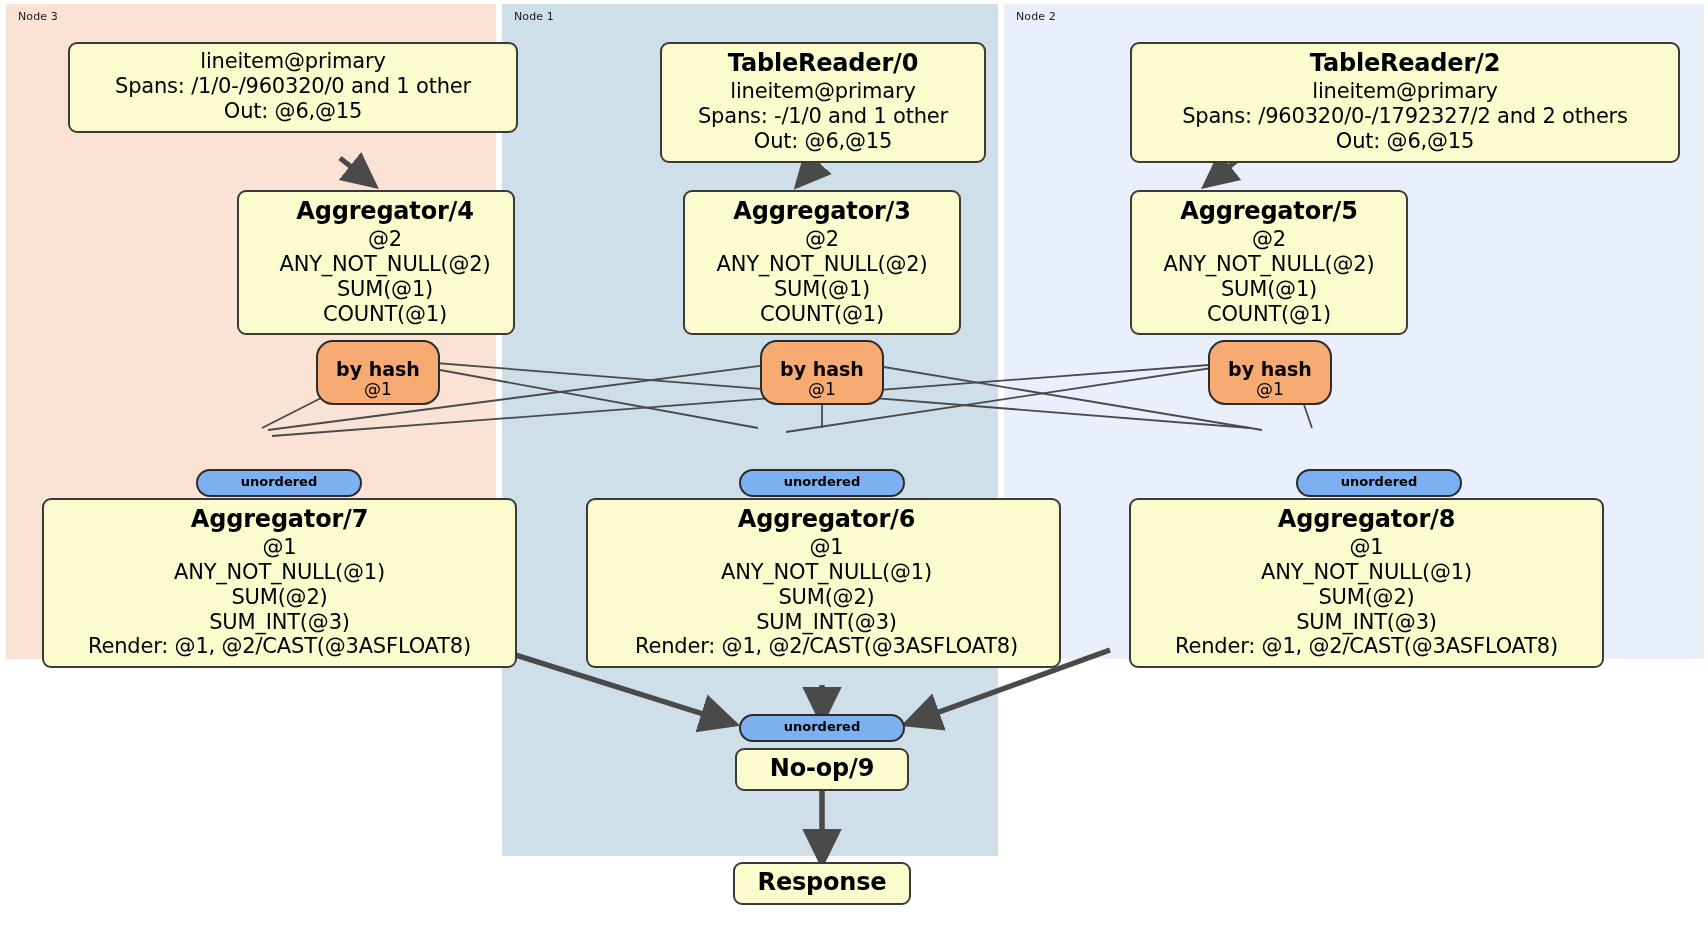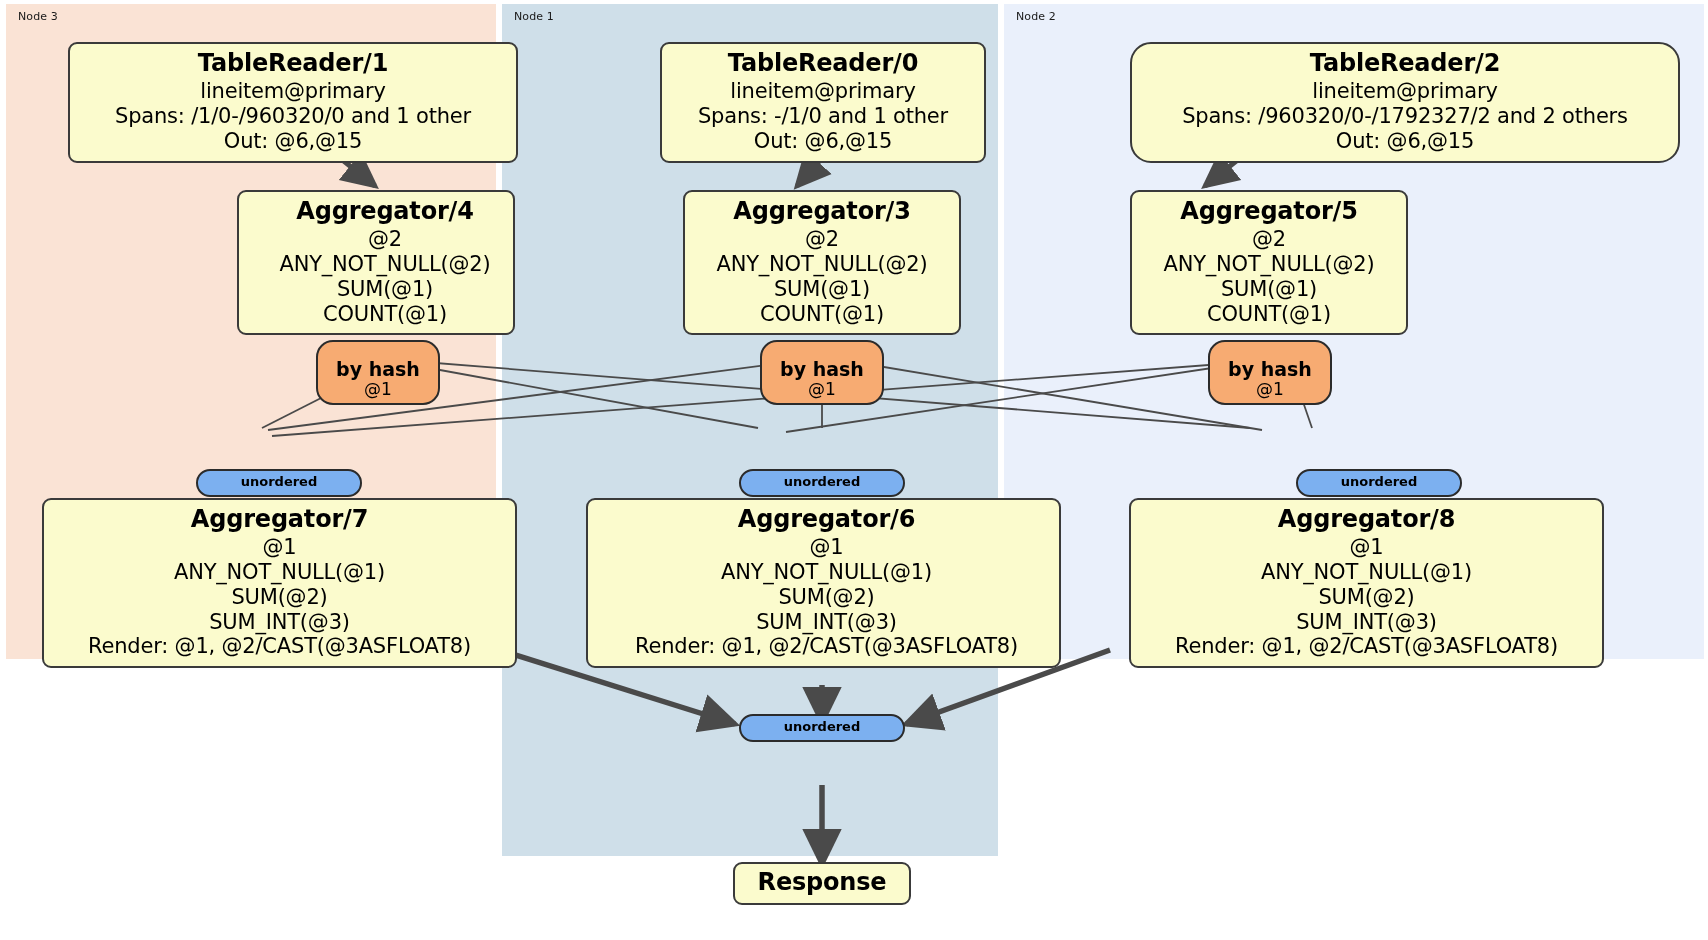--- a/index.html
+++ b/index.html
@@ -143,34 +143,33 @@
     <path d="M 1290,364 L 1312,428" stroke="#4a4a4a" stroke-width="1.8" fill="none"></path>
 
     <path d="M 500,650 L 735,724" stroke="#4a4a4a" stroke-width="5.5" fill="none" marker-end="url(#ah)"></path>
     <path d="M 822,685 L 822,722" stroke="#4a4a4a" stroke-width="5.5" fill="none" marker-end="url(#ah)"></path>
     <path d="M 1110,650 L 906,724" stroke="#4a4a4a" stroke-width="5.5" fill="none" marker-end="url(#ah)"></path>
 
     <path d="M 822,785 L 822,864" stroke="#4a4a4a" stroke-width="5.5" fill="none" marker-end="url(#ah)"></path>
   </svg>
 
   <div class="proc" style="left:68px; top:42px; width:450px;">
-    <div class="ptitle">TableReader/1</div>
     <div class="pline">lineitem@primary</div>
     <div class="pline">Spans: /1/0-/960320/0 and 1 other</div>
     <div class="pline">Out: @6,@15</div>
   </div>
 
   <div class="proc" style="left:660px; top:42px; width:326px;">
     <div class="ptitle">TableReader/0</div>
     <div class="pline">lineitem@primary</div>
     <div class="pline">Spans: -/1/0 and 1 other</div>
     <div class="pline">Out: @6,@15</div>
   </div>
 
-  <div class="proc" style="left:1130px; top:42px; width:550px;border-radius:21px;">
+  <div class="proc" style="left:1130px; top:42px; width:550px;">
     <div class="ptitle">TableReader/2</div>
     <div class="pline">lineitem@primary</div>
     <div class="pline">Spans: /960320/0-/1792327/2 and 2 others</div>
     <div class="pline">Out: @6,@15</div>
   </div>
 
   <div class="proc" style="left:237px; top:190px; width:278px;padding-left:28px;">
     <div class="ptitle">Aggregator/4</div>
     <div class="pline">@2</div>
     <div class="pline">ANY_NOT_NULL(@2)</div>
@@ -245,18 +244,21 @@
     <div class="pline">ANY_NOT_NULL(@1)</div>
     <div class="pline">SUM(@2)</div>
     <div class="pline">SUM_INT(@3)</div>
     <div class="pline">Render: @1, @2/CAST(@3ASFLOAT8)</div>
   </div>
 
   <div class="badge sync" style="left:739px; top:714px; width:166px;">
     <div class="btitle">unordered</div>
   </div>
 
+  <div class="proc" style="left:735px; top:748px; width:174px; padding-top:4px; padding-bottom:5px;">
+    <div class="ptitle">No-op/9</div>
+  </div>
 
   <div class="proc" style="left:733px; top:862px; width:178px; padding-top:4px; padding-bottom:5px;">
     <div class="ptitle">Response</div>
   </div>
 
 </div>
 
 </body></html>

